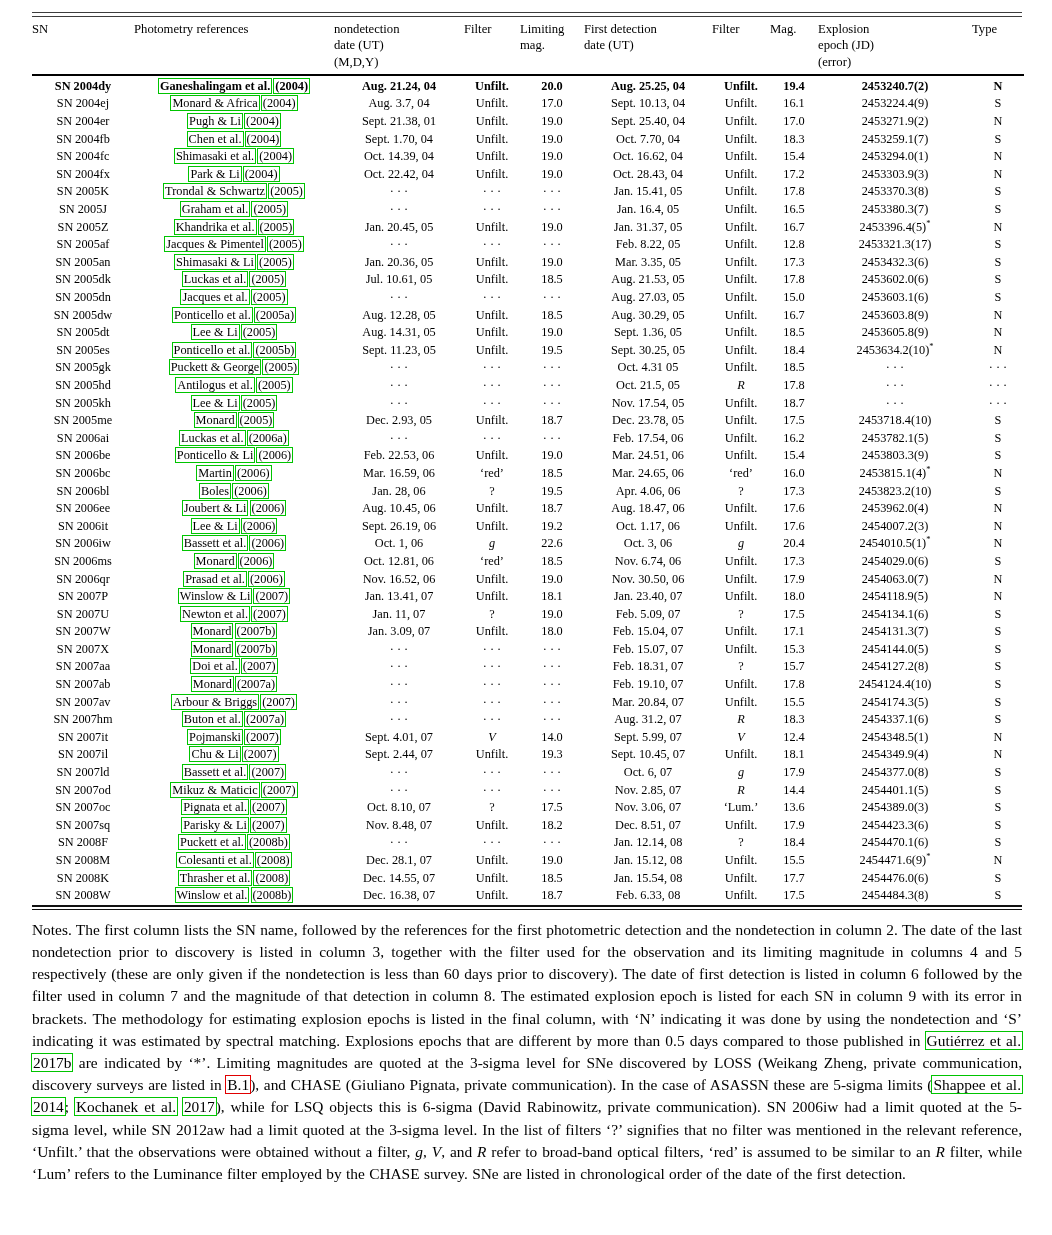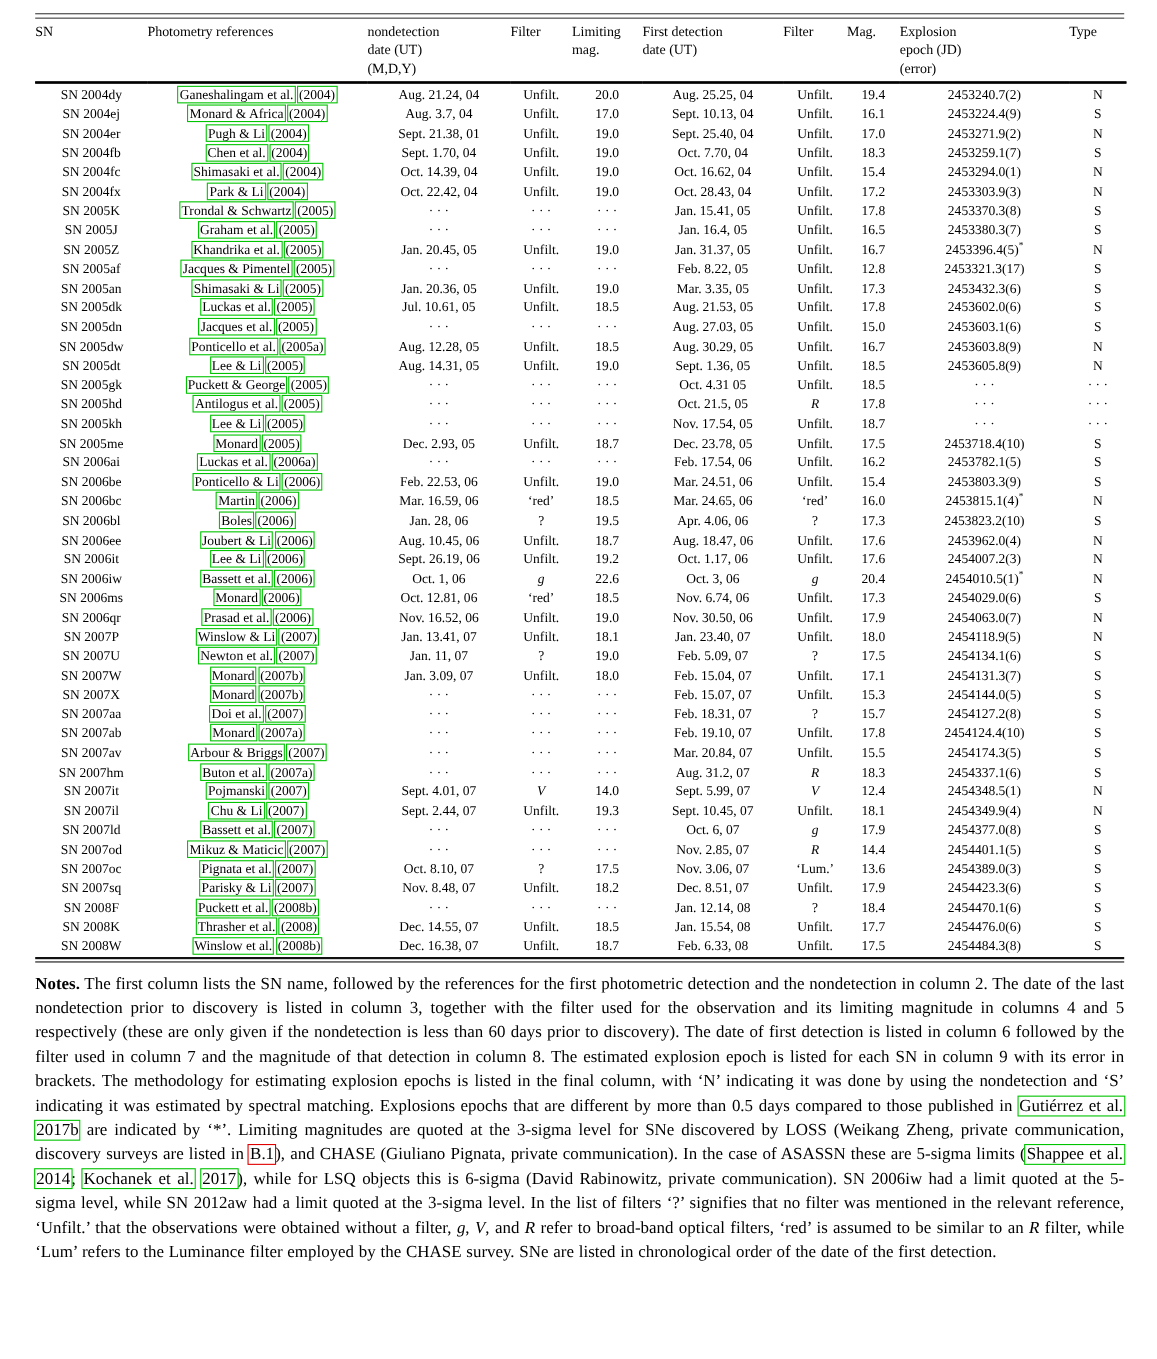--- a/index.html
+++ b/index.html
@@ -4,27 +4,27 @@
 <style>
   html,body{margin:0;padding:0;background:#ffffff;}
   body{width:1052px;color:#000;font-family:"Liberation Serif","DejaVu Serif",serif;}
   .page{padding:12px 30px 14px 32px;}
   .rule-double{height:2.5px;border-top:1.5px solid #3d3d3d;border-bottom:1.5px solid #3d3d3d;}
   .rule-double.bottom{border-top:2px solid #111;border-bottom:1px solid #111;height:2px;}
   table{border-collapse:collapse;width:100%;table-layout:fixed;}
   thead{border-bottom:2.4px solid #000;}
   thead th{font-weight:normal;font-size:12.7px;line-height:16.8px;vertical-align:top;padding:4px 0 3px 0;text-align:left;}
   tbody td{font-size:12.3px;line-height:17.6px;height:17.6px;padding:0;text-align:center;white-space:nowrap;vertical-align:middle;}
-  tbody tr:first-child td{padding-top:2px;}
+  tbody tr:first-child td{padding-top:2px;font-weight:bold;}
   .gbox{outline:1px solid var(--green);padding:0 1px;}
   .rbox{outline:1px solid var(--red);padding:0 1px;}
   sup{font-size:8.5px;vertical-align:super;line-height:0;}
   i{font-style:italic;}
   .notes{margin-top:9px;font-size:15.4px;line-height:22.2px;text-align:justify;word-spacing:0.5px;}
-  .notes b{font-weight:bold;}
+  .notes b{font-weight:normal;}
 </style>
 </head>
 <body>
 
 <div class="page">
   <div class="rule-double"></div>
   <table>
     <colgroup>
       <col style="width:102px">
         <col style="width:200px">
@@ -252,20 +252,32 @@
           <td>Aug. 14.31, 05</td>
           <td>Unfilt.</td>
           <td>19.0</td>
           <td>Sept. 1.36, 05</td>
           <td>Unfilt.</td>
           <td>18.5</td>
           <td>2453605.8(9)</td>
           <td>N</td>
         </tr>
         <tr>
+          <td>SN 2005es</td>
+          <td><span class="gbox">Ponticello et al.</span> <span class="gbox">(2005b)</span></td>
+          <td>Sept. 11.23, 05</td>
+          <td>Unfilt.</td>
+          <td>19.5</td>
+          <td>Sept. 30.25, 05</td>
+          <td>Unfilt.</td>
+          <td>18.4</td>
+          <td>2453634.2(10)<sup>*</sup></td>
+          <td>N</td>
+        </tr>
+        <tr>
           <td>SN 2005gk</td>
           <td><span class="gbox">Puckett &amp; George</span> <span class="gbox">(2005)</span></td>
           <td>· · ·</td>
           <td>· · ·</td>
           <td>· · ·</td>
           <td>Oct. 4.31 05</td>
           <td>Unfilt.</td>
           <td>18.5</td>
           <td>· · ·</td>
           <td>· · ·</td>
@@ -588,20 +600,32 @@
           <td>· · ·</td>
           <td>· · ·</td>
           <td>· · ·</td>
           <td>Jan. 12.14, 08</td>
           <td>?</td>
           <td>18.4</td>
           <td>2454470.1(6)</td>
           <td>S</td>
         </tr>
         <tr>
+          <td>SN 2008M</td>
+          <td><span class="gbox">Colesanti et al.</span> <span class="gbox">(2008)</span></td>
+          <td>Dec. 28.1, 07</td>
+          <td>Unfilt.</td>
+          <td>19.0</td>
+          <td>Jan. 15.12, 08</td>
+          <td>Unfilt.</td>
+          <td>15.5</td>
+          <td>2454471.6(9)<sup>*</sup></td>
+          <td>N</td>
+        </tr>
+        <tr>
           <td>SN 2008K</td>
           <td><span class="gbox">Thrasher et al.</span> <span class="gbox">(2008)</span></td>
           <td>Dec. 14.55, 07</td>
           <td>Unfilt.</td>
           <td>18.5</td>
           <td>Jan. 15.54, 08</td>
           <td>Unfilt.</td>
           <td>17.7</td>
           <td>2454476.0(6)</td>
           <td>S</td>

